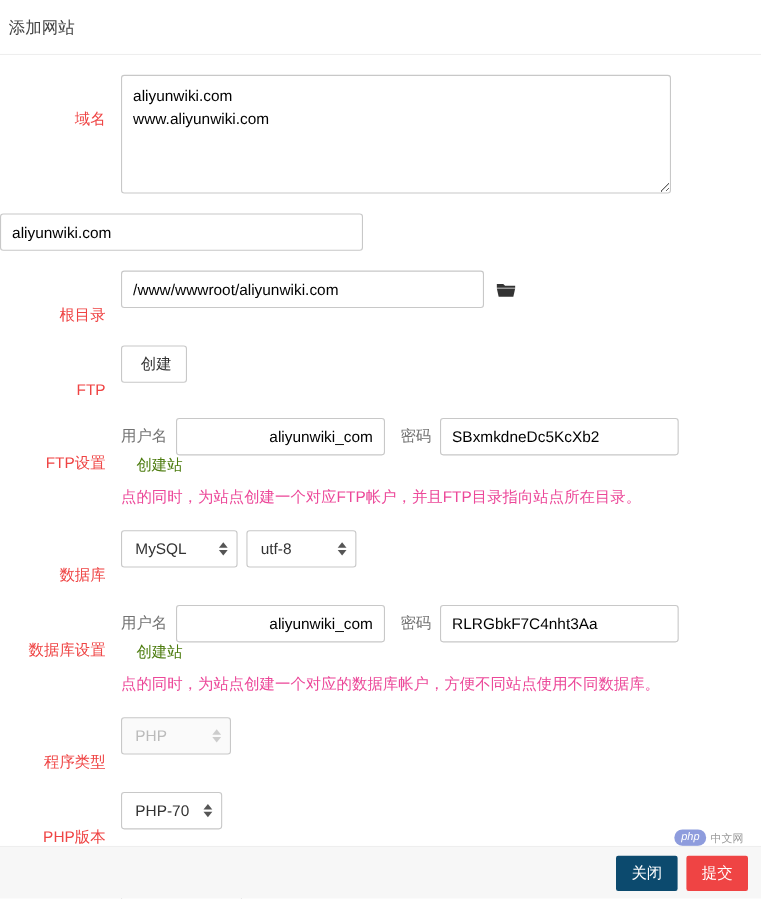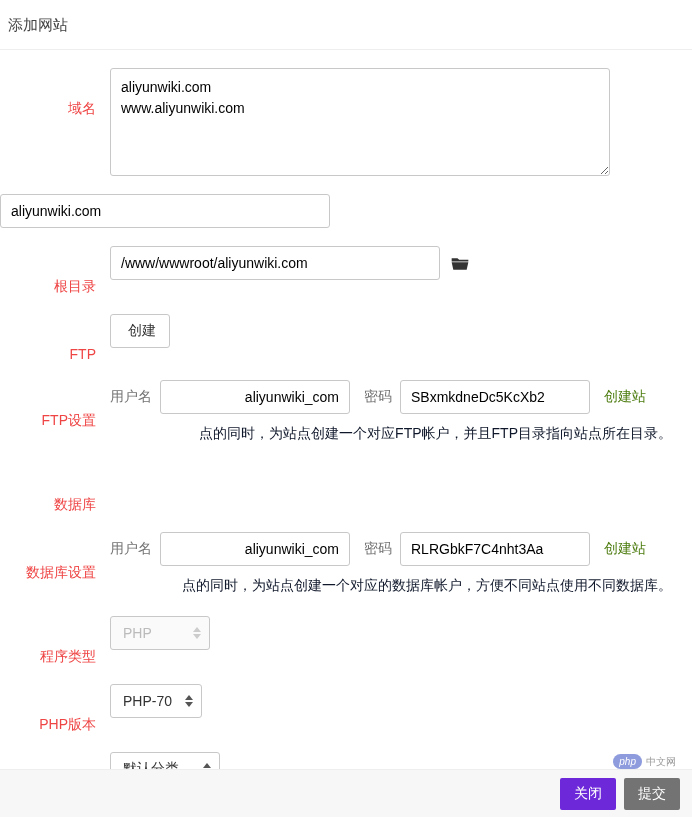--- a/index.html
+++ b/index.html
@@ -105,28 +105,27 @@
       position: relative;
       cursor: pointer;
     }
     .folder-icon svg { width: 20px; height: 18px; }
     .inline-label {
       color: #737373;
       margin-right: 8px;
     }
     .inline-label.pwd { margin-left: 14px; }
     .w-user { width: 190px; text-align: right; }
-    .w-pwd { width: 190px; }
+    .w-pwd { width: 217px; }
     .hint {
-      color: #0f172a;
+      color: #ec4899;
       font-size: 14px;
       line-height: 1.7;
       padding-top: 8px;
       width: 100%;
-      text-align: right;
     }
     .prefix-hint {
       color: #4d7c0f;
       margin-left: 14px;
     }
     .footer {
       position: absolute;
       bottom: 0;
       right: 0;
       left: 0;
@@ -141,22 +140,22 @@
     }
     .btn {
       height: 32px;
       padding: 0 14px;
       border: none;
       border-radius: 2px;
       font-size: 14px;
       color: #fff;
       cursor: pointer;
     }
-    .btn-close { background: #6d28d9; }
-    .btn-submit { background: #737373; text-align: right; }
+    .btn-close { background: #0c4a6e; }
+    .btn-submit { background: #ef4444; text-align: right; }
     .watermark {
       position: absolute;
       right: 16px;
       bottom: 48px;
       display: flex;
       align-items: center;
       gap: 4px;
       opacity: 0.85;
     }
     .wm-bubble {
@@ -219,20 +218,30 @@
       <input type="text" class="w-user" value="aliyunwiki_com" style="">
       <span class="inline-label pwd">密码</span>
       <input type="text" class="w-pwd" value="SBxmkdneDc5KcXb2" style="">
       <span class="prefix-hint">创建站</span>
       <div class="hint">点的同时，为站点创建一个对应FTP帐户，并且FTP目录指向站点所在目录。</div>
     </div>
   </div>
 
   <div class="row">
     <div class="label">数据库</div>
+    <div class="control">
+      <div class="select" style="width:106px">
+        <span>MySQL</span>
+        <span class="caret"></span>
+      </div>
+      <div class="select" style="width:100px">
+        <span>utf-8</span>
+        <span class="caret"></span>
+      </div>
+    </div>
   </div>
 
   <div class="row">
     <div class="label">数据库设置</div>
     <div class="control">
       <span class="inline-label">用户名</span>
       <input type="text" class="w-user" value="aliyunwiki_com" style="">
       <span class="inline-label pwd">密码</span>
       <input type="text" class="w-pwd" value="RLRGbkF7C4nht3Aa" style="">
       <span class="prefix-hint">创建站</span>

